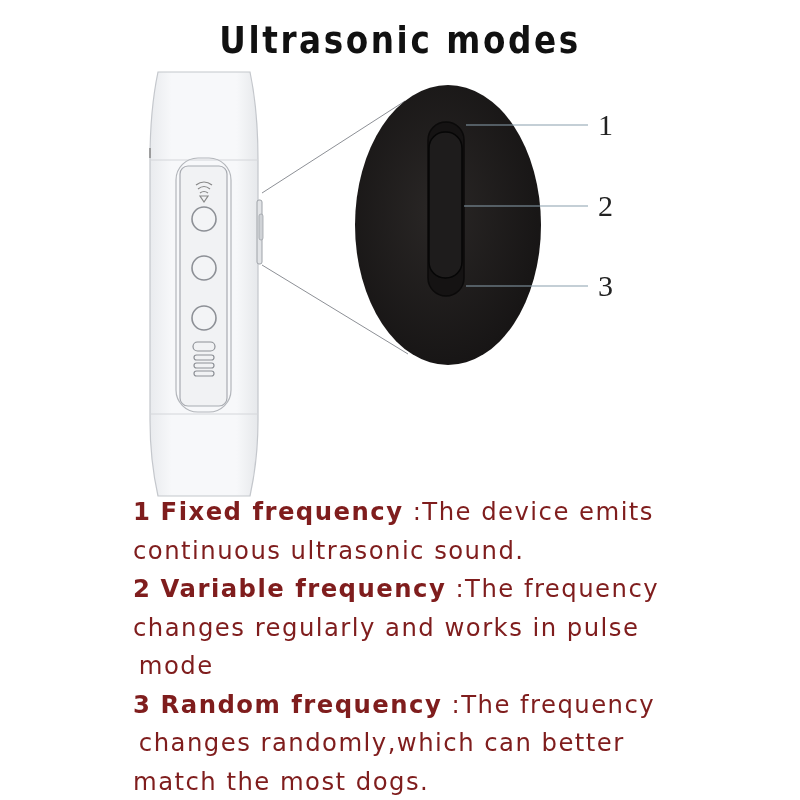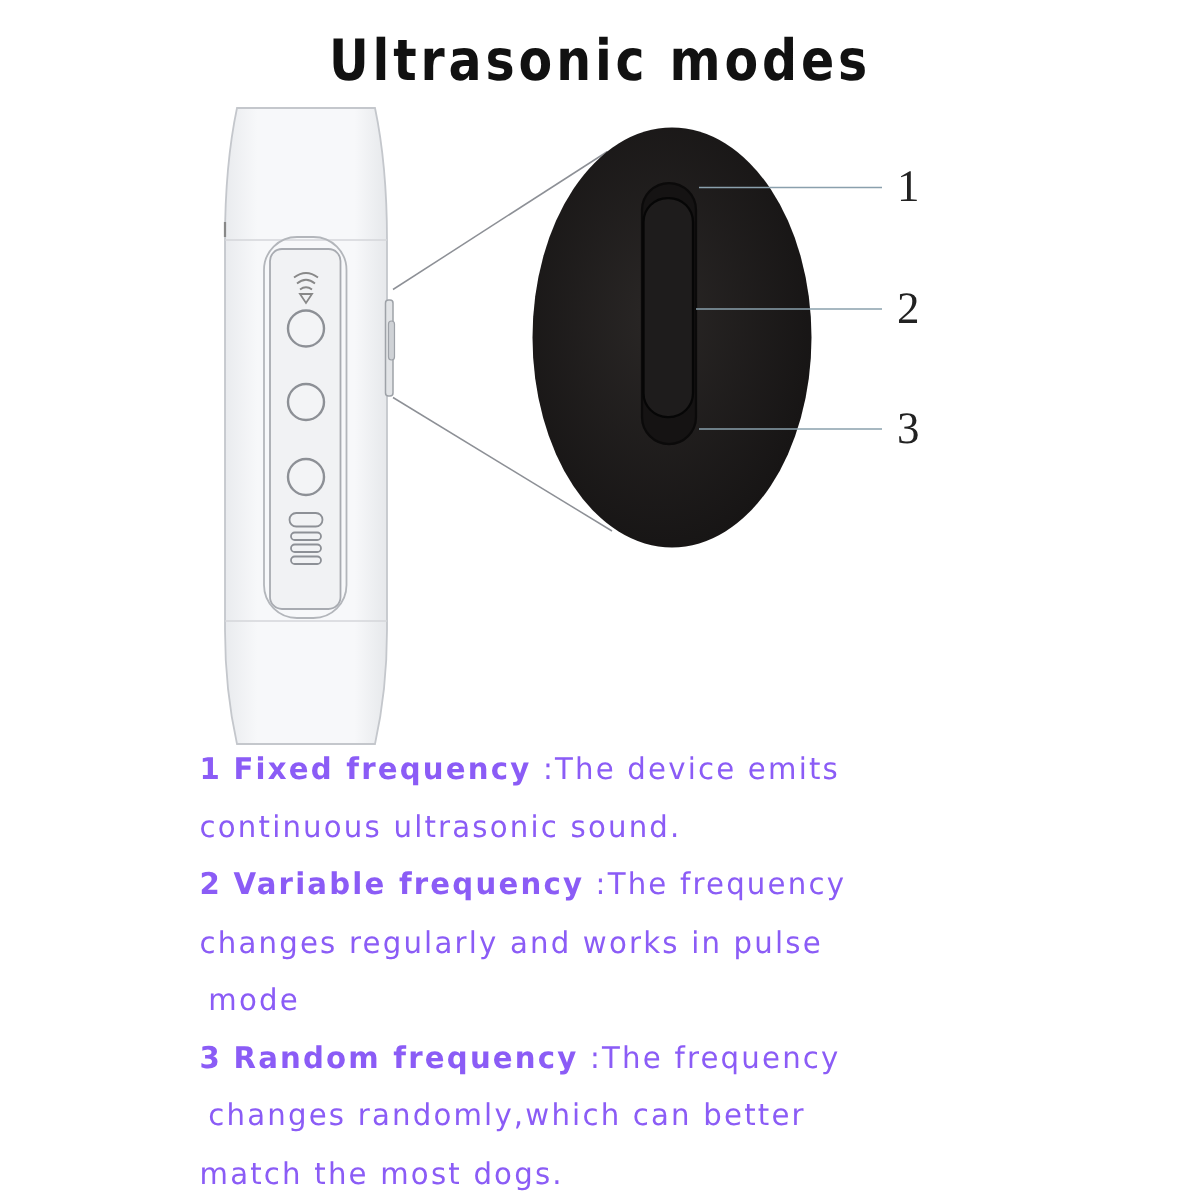--- a/index.html
+++ b/index.html
@@ -1,20 +1,20 @@
 <!DOCTYPE html>
 <html><head>
 <meta charset="utf-8">
 <style>
   html, body { margin: 0; padding: 0; background: #ffffff; }
   body { width: 800px; height: 800px; position: relative; overflow: hidden; font-family: "Liberation Sans", "DejaVu Sans", sans-serif; color: #111; }
   .title { position: absolute; top: 18px; left: 0; width: 800px; text-align: center; font-size: 38px; font-weight: bold; letter-spacing: 3px; color: #111; font-family: "DejaVu Sans", sans-serif; transform: scaleX(0.86); }
   .figure { position: absolute; left: 0; top: 0; width: 800px; height: 500px; }
   .label-num { position: absolute; font-family: "Liberation Serif", "DejaVu Serif", serif; font-size: 30px; color: #222; }
-  .desc { position: absolute; left: 133px; top: 493px; width: 560px; font-family: "DejaVu Sans", sans-serif; font-size: 20px; line-height: 38.5px; color: #8b5cf6; letter-spacing: 1.5px; }
+  .desc { position: absolute; left: 133px; top: 493px; width: 560px; font-family: "DejaVu Sans", sans-serif; font-size: 25px; line-height: 38.5px; color: #7f1d1d; letter-spacing: 1.5px; }
   .desc .line { white-space: nowrap; transform-origin: left center; }
   .desc .mode-title { font-weight: bold; }
 </style>
 </head>
 <body>
 
 <div class="title">Ultrasonic modes</div>
 
 <svg class="figure" width="800" height="500" viewBox="0 0 800 500" xmlns="http://www.w3.org/2000/svg">
   <defs>

